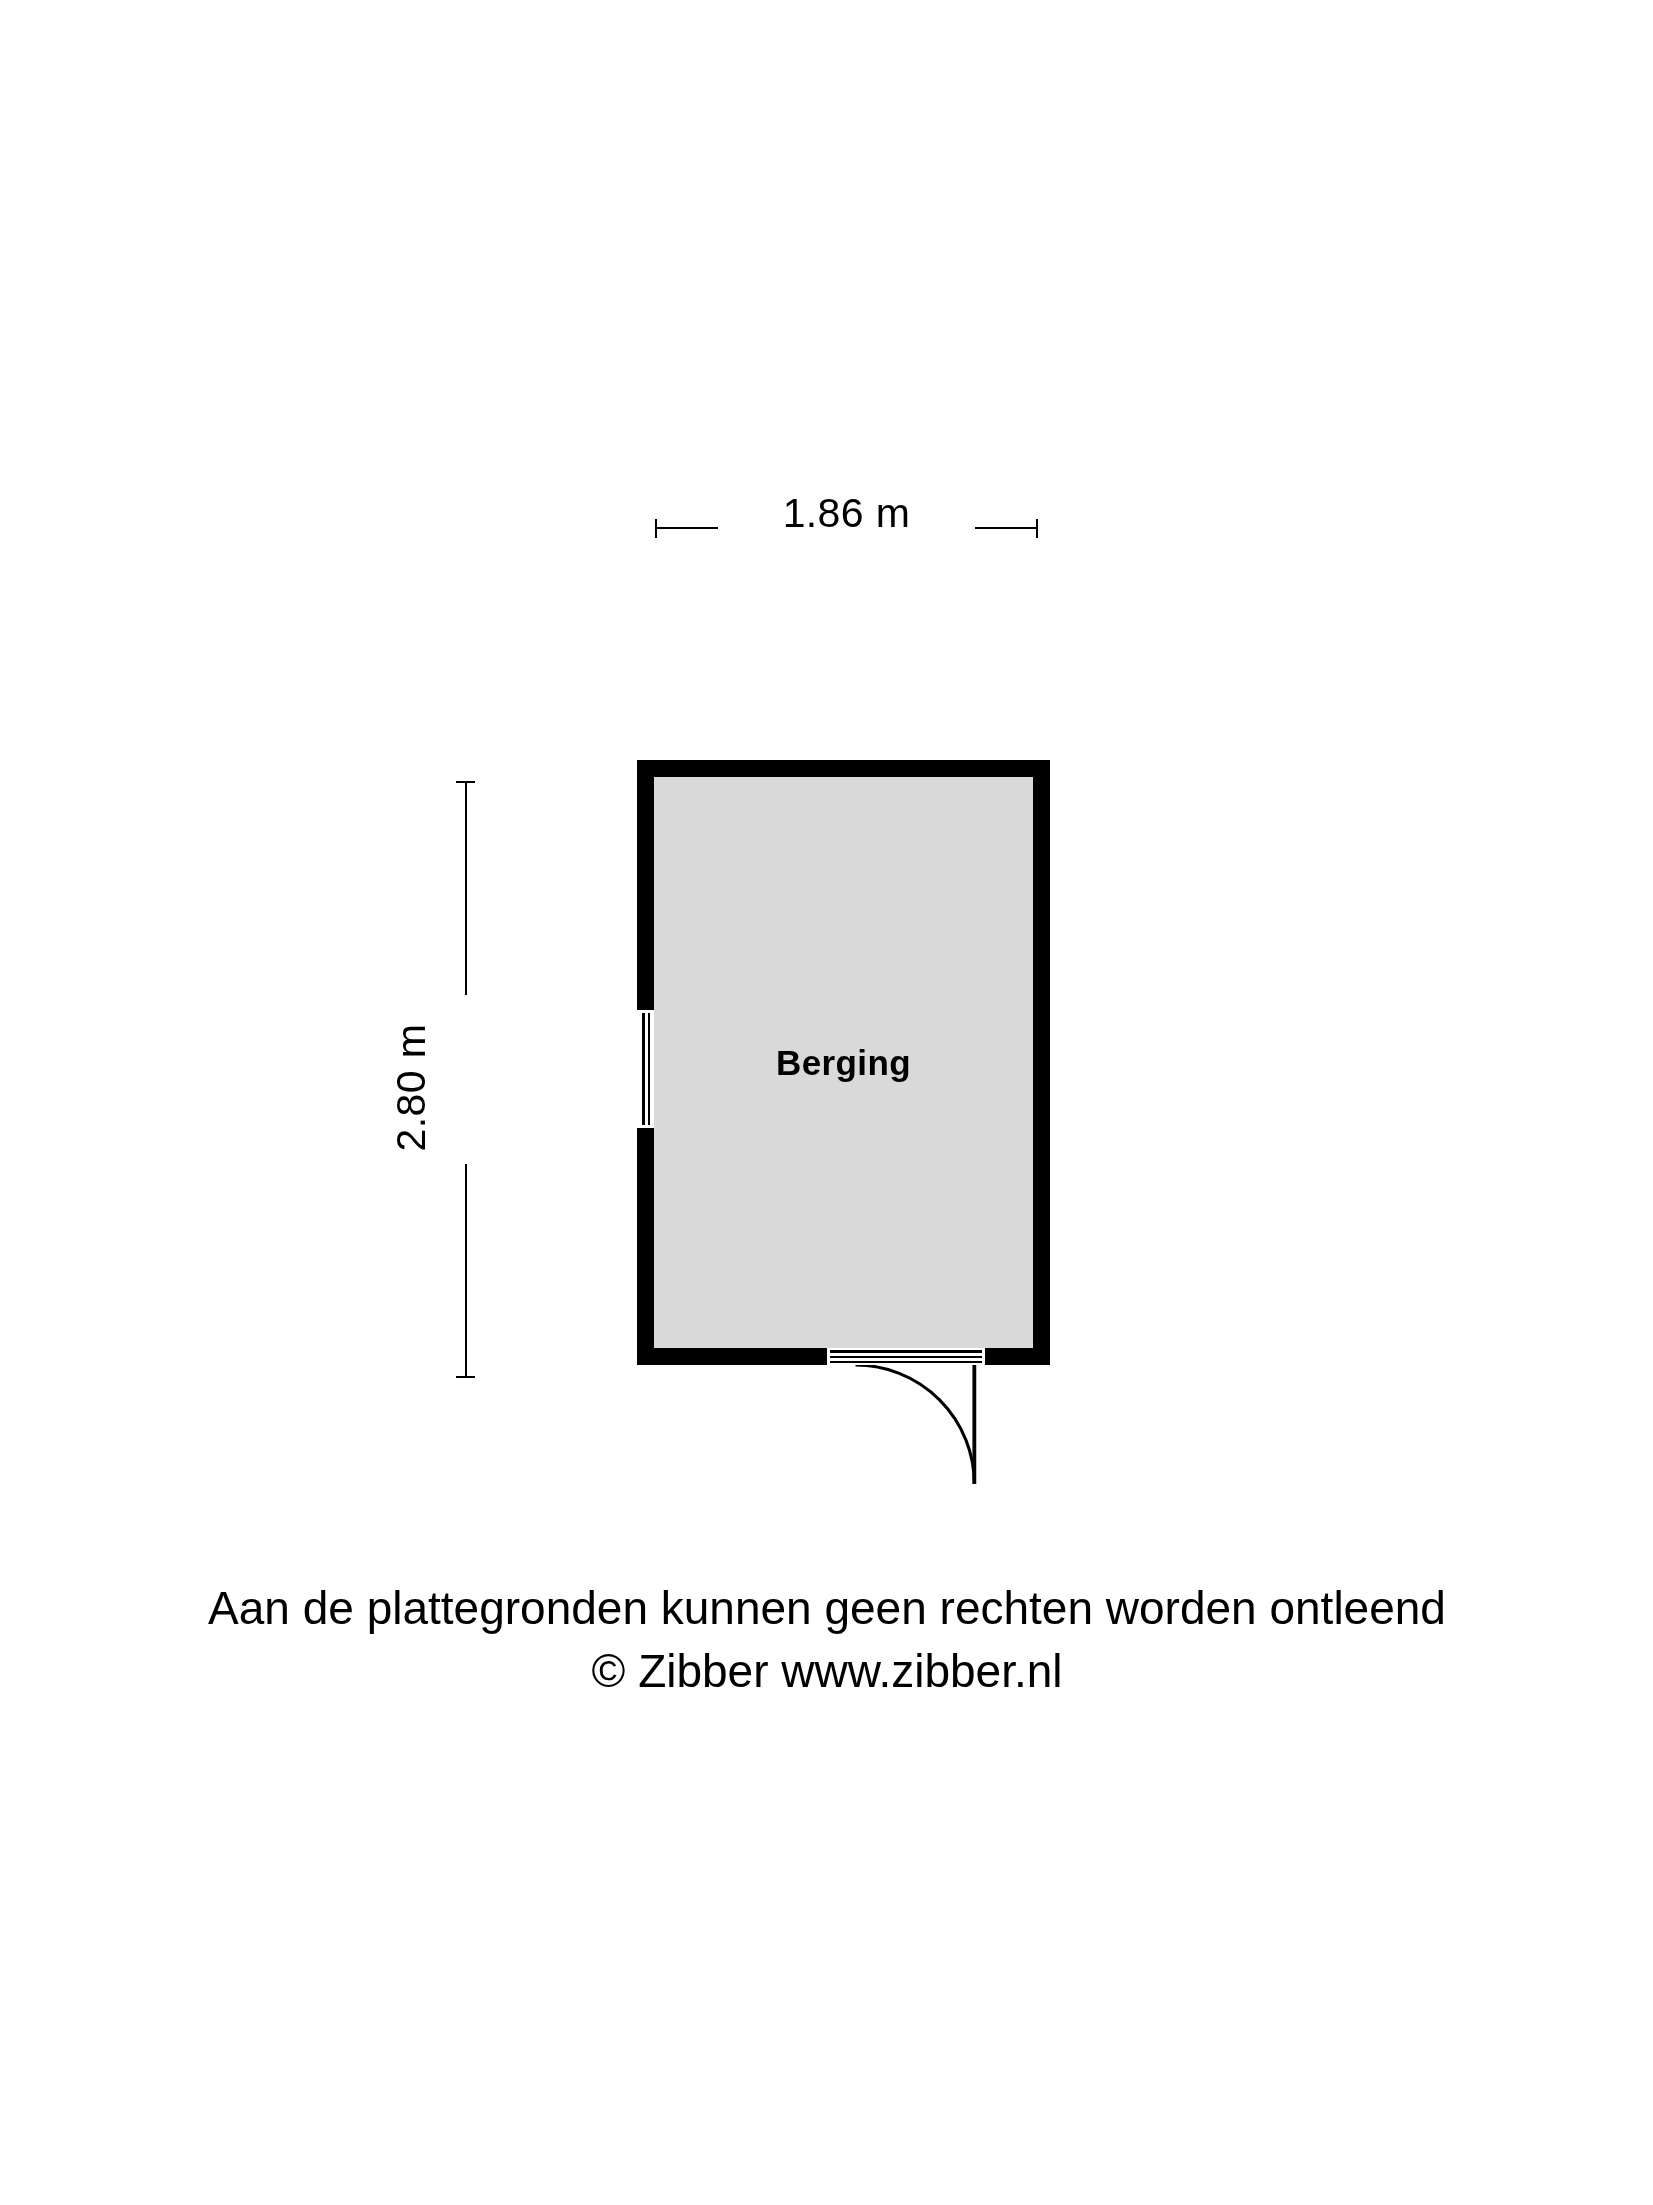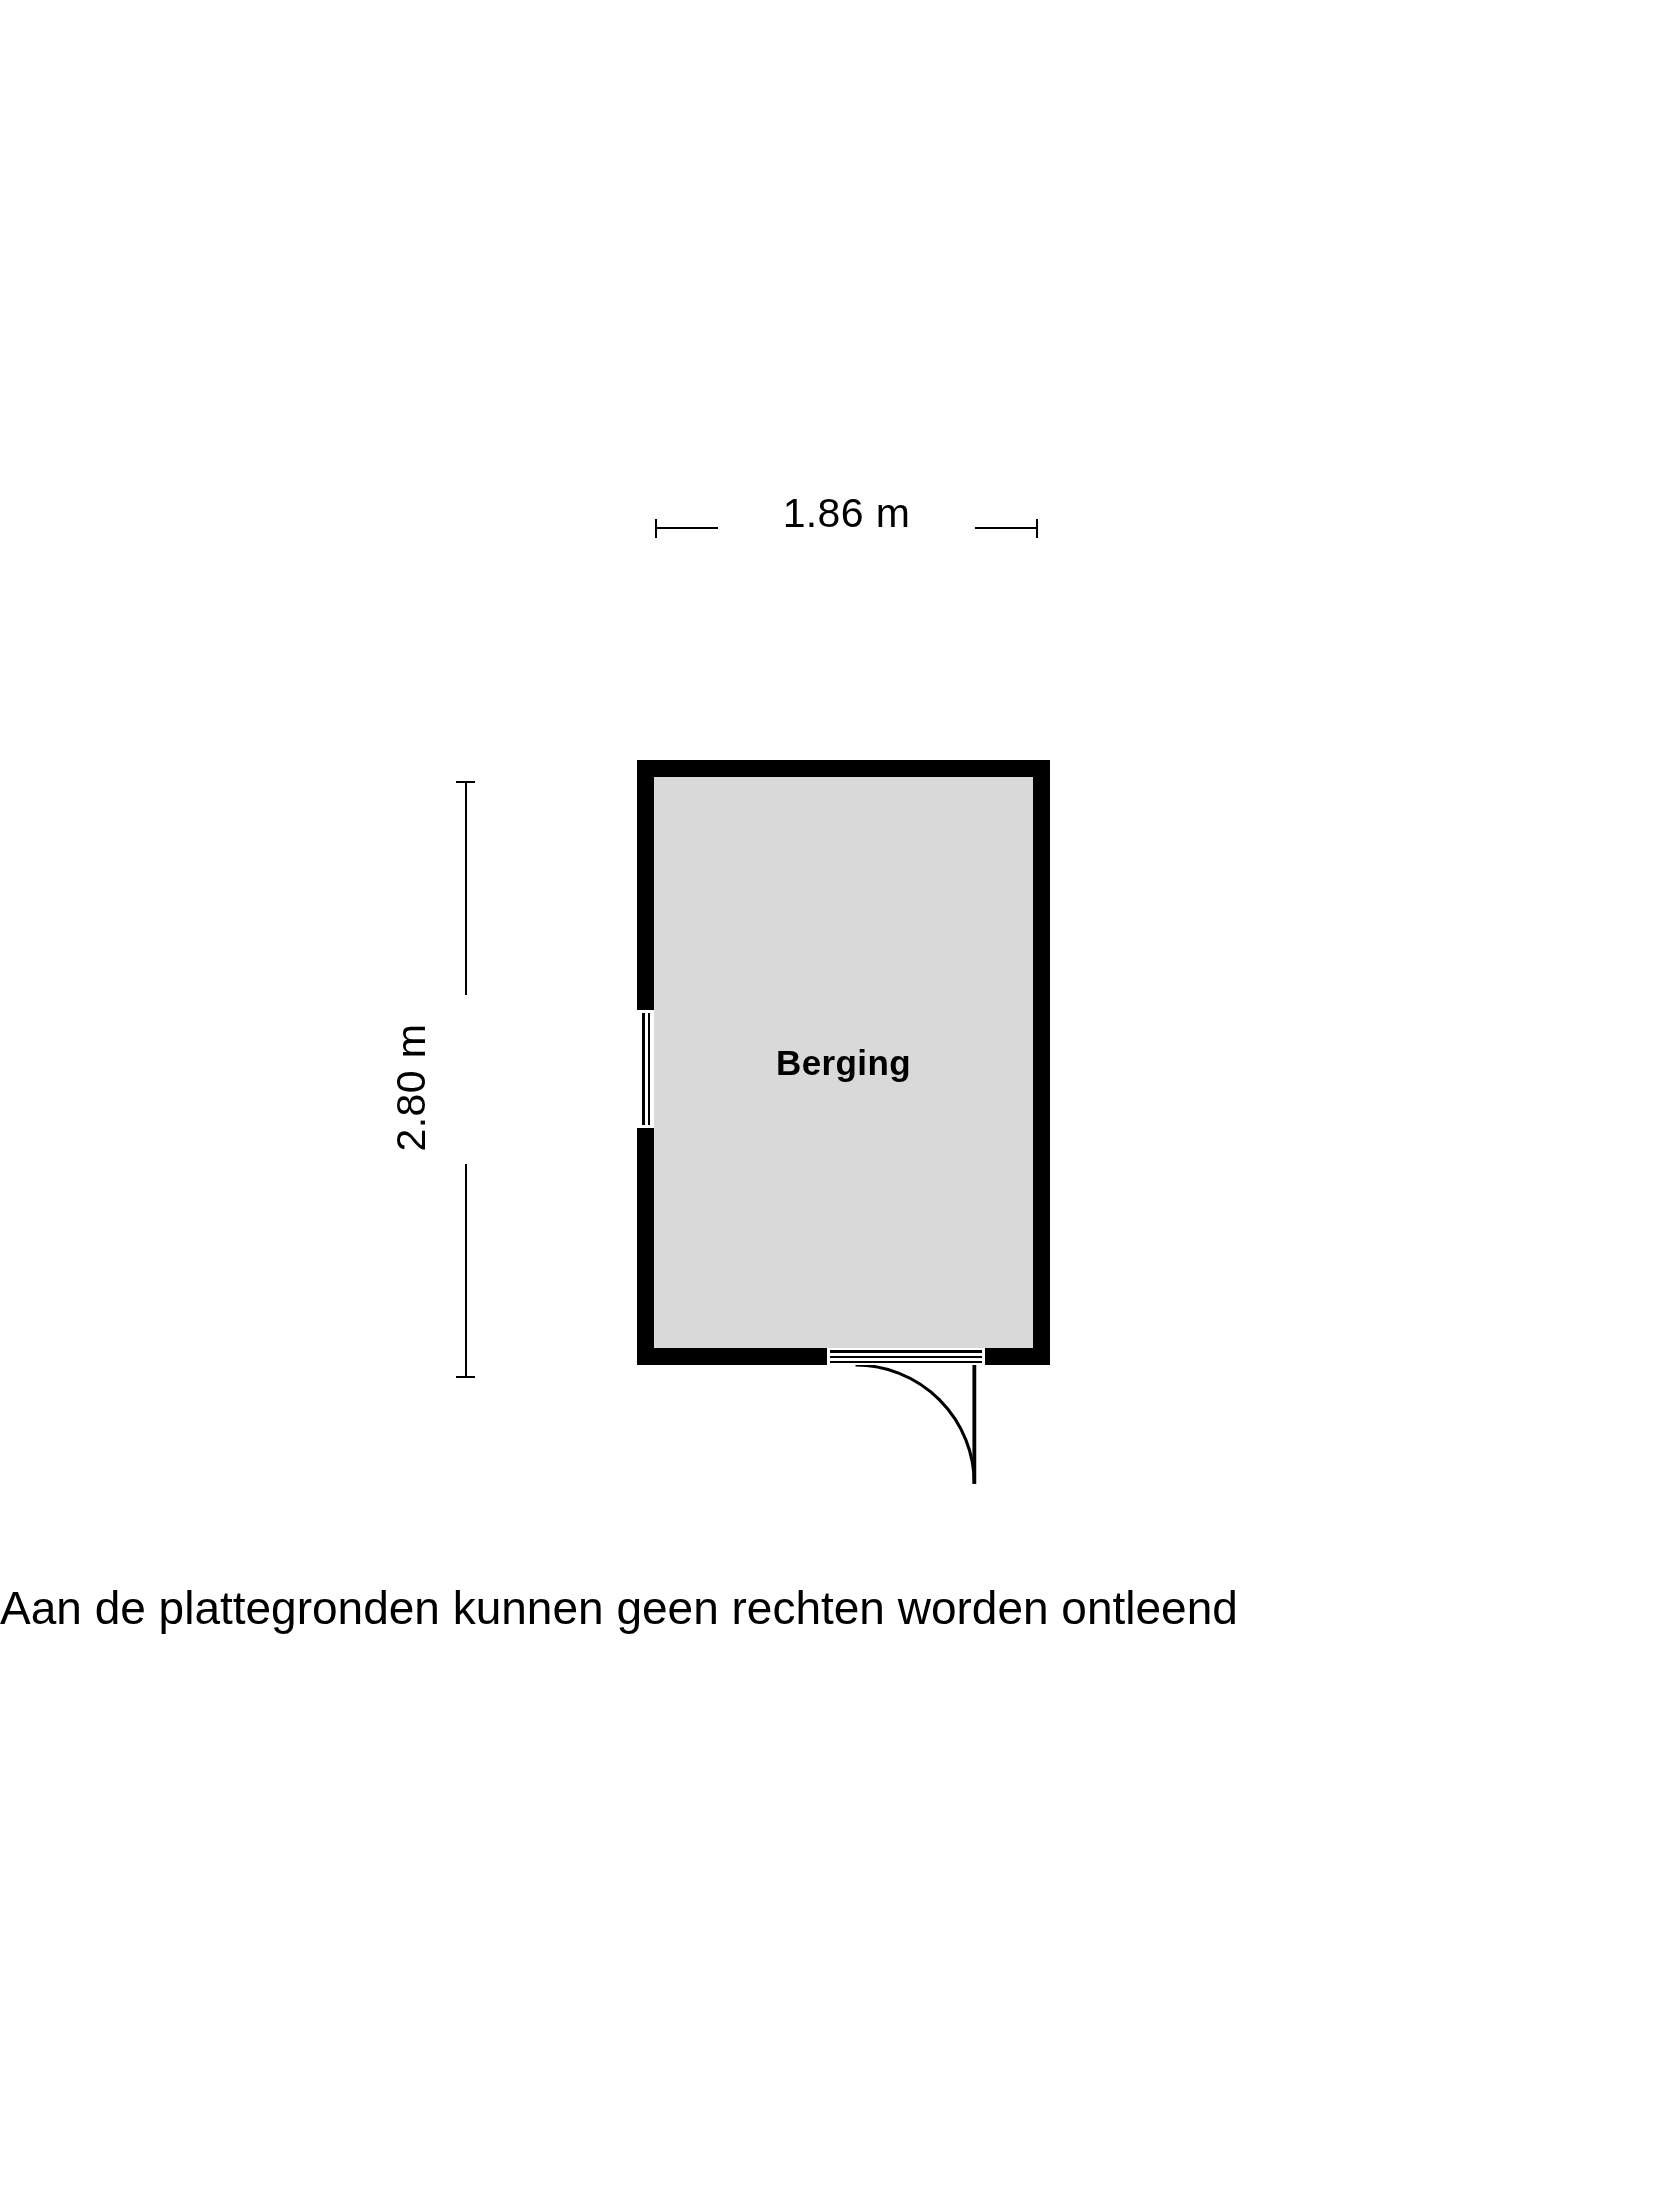--- a/index.html
+++ b/index.html
@@ -200,21 +200,21 @@
     width: 161px;
     height: 161px;
   }
 
   
   #footer {
     position: absolute;
     left: 0;
     top: 1577px;
     width: 1654px;
-    text-align: left;
+    text-align: center;
   }
   #footer .line1 {
     font-size: 46px;
     line-height: 63px;
     white-space: nowrap;
   }
   #footer .line2 {
     font-size: 46px;
     line-height: 63px;
     white-space: nowrap;
@@ -263,14 +263,15 @@
 
   <svg id="door-swing" viewBox="0 0 210 210" xmlns="http://www.w3.org/2000/svg">
     <path d="M 200 0 L 200 155" stroke="#000" stroke-width="5" fill="none"></path>
     <path d="M 200 155 A 155 155 0 0 0 45 0" stroke="#000" stroke-width="4" fill="none"></path>
   </svg>
 
 </div>
 
 <div id="footer">
   <div class="line1">Aan de plattegronden kunnen geen rechten worden ontleend</div>
+  <div class="line2">© Zibber www.zibber.nl</div>
 </div>
 
 
 </body></html>

